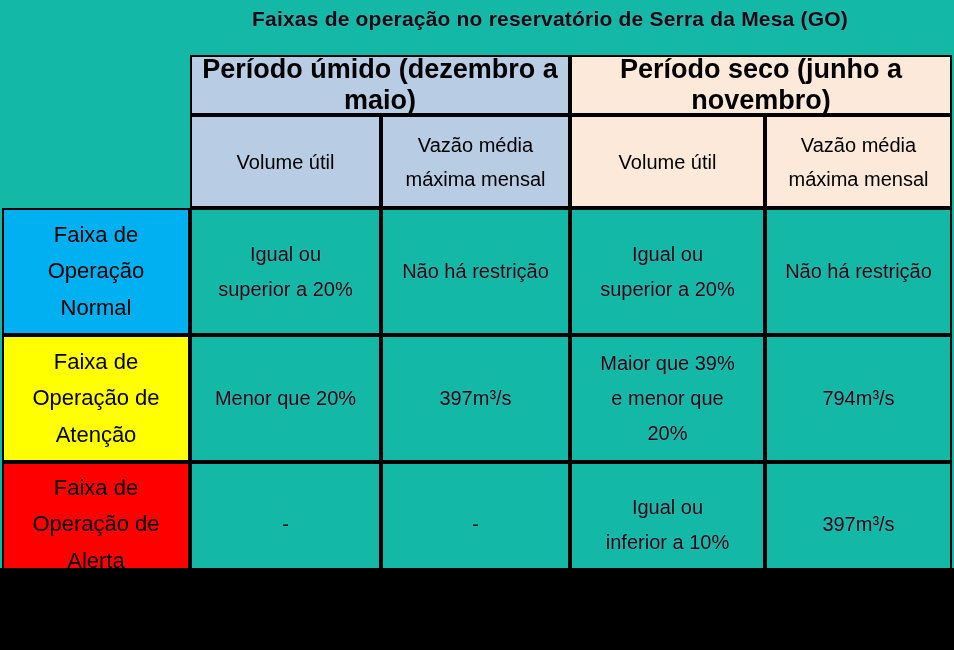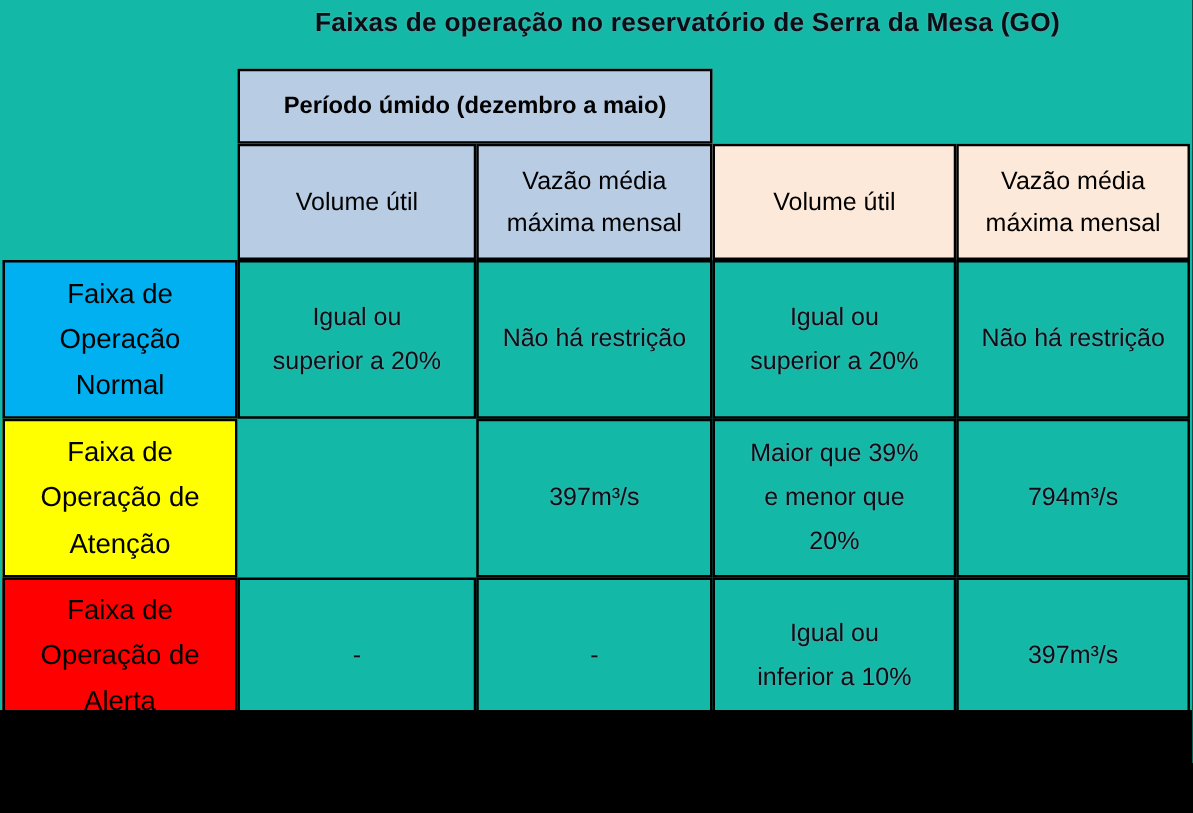--- a/index.html
+++ b/index.html
@@ -21,21 +21,21 @@
     display:grid;
     grid-template-columns:188px 191px 189px 195px 187px;
     grid-template-rows:60px 93px 127px 127px 125px;
   }
   .cell {
     box-sizing:border-box; border:2px solid #000000;
     display:flex; align-items:center; justify-content:center;
     text-align:center; overflow:hidden;
   }
   .corner { border:none; background:transparent; }
-  .period  { font-size:19px; font-weight:bold; color:#000; padding:0 4px; }
+  .period  { font-size:27px; font-weight:bold; color:#000; padding:0 4px; }
   .subh    { font-size:20px; color:#000; line-height:1.7; white-space:pre-line; }
   .rowlabel{ font-size:22px; color:#000; line-height:1.66; white-space:pre-line; padding:0 20px; }
   .data    { font-size:20px; line-height:1.75; white-space:pre-line; background:transparent; }
   .bg-wet { background:#B8CCE4; }
   .bg-dry { background:#FDE9D9; }
   .c1{grid-column:1} .c2{grid-column:2} .c3{grid-column:3} .c4{grid-column:4} .c5{grid-column:5} .r2{grid-row:2} .r3{grid-row:3} .r4{grid-row:4} .r5{grid-row:5}
   .wetspan{grid-column:2/4; grid-row:1;}
   .dryspan{grid-column:4/6; grid-row:1;}
   .cornerspan{grid-column:1; grid-row:1/3;}
 </style>
@@ -43,20 +43,21 @@
 <body>
 
 <div class="screen">
 
   <div class="page-title ghost">Faixas de operação no reservatório de Serra da Mesa (GO)</div>
 
   <div class="op-table">
 
     <div class="cell corner cornerspan"></div>
     <div class="cell period bg-wet wetspan">Período úmido (dezembro a maio)</div>
+    <div class="cell period bg-dry dryspan">Período seco (junho a novembro)</div>
 
     <div class="cell subh bg-wet c2 r2">Volume útil</div>
     <div class="cell subh bg-wet c3 r2">Vazão média
 máxima mensal</div>
     <div class="cell subh bg-dry c4 r2">Volume útil</div>
     <div class="cell subh bg-dry c5 r2">Vazão média
 máxima mensal</div>
 
     <div class="cell rowlabel c1 r3" style="background: rgb(0, 176, 240);">Faixa de
 Operação
@@ -64,20 +65,21 @@
     <div class="cell data ghost c2 r3">Igual ou
 superior a 20%</div>
     <div class="cell data ghost c3 r3">Não há restrição</div>
     <div class="cell data ghost c4 r3">Igual ou
 superior a 20%</div>
     <div class="cell data ghost c5 r3">Não há restrição</div>
 
     <div class="cell rowlabel c1 r4" style="background: rgb(255, 255, 0);">Faixa de
 Operação de
 Atenção</div>
+    <div class="cell data ghost c2 r4">Menor que 20%</div>
     <div class="cell data ghost c3 r4">397m³/s</div>
     <div class="cell data ghost c4 r4">Maior que 39%
 e menor que
 20%</div>
     <div class="cell data ghost c5 r4">794m³/s</div>
 
     <div class="cell rowlabel c1 r5" style="background: rgb(255, 0, 0);">Faixa de
 Operação de
 Alerta</div>
     <div class="cell data ghost c2 r5">-</div>

